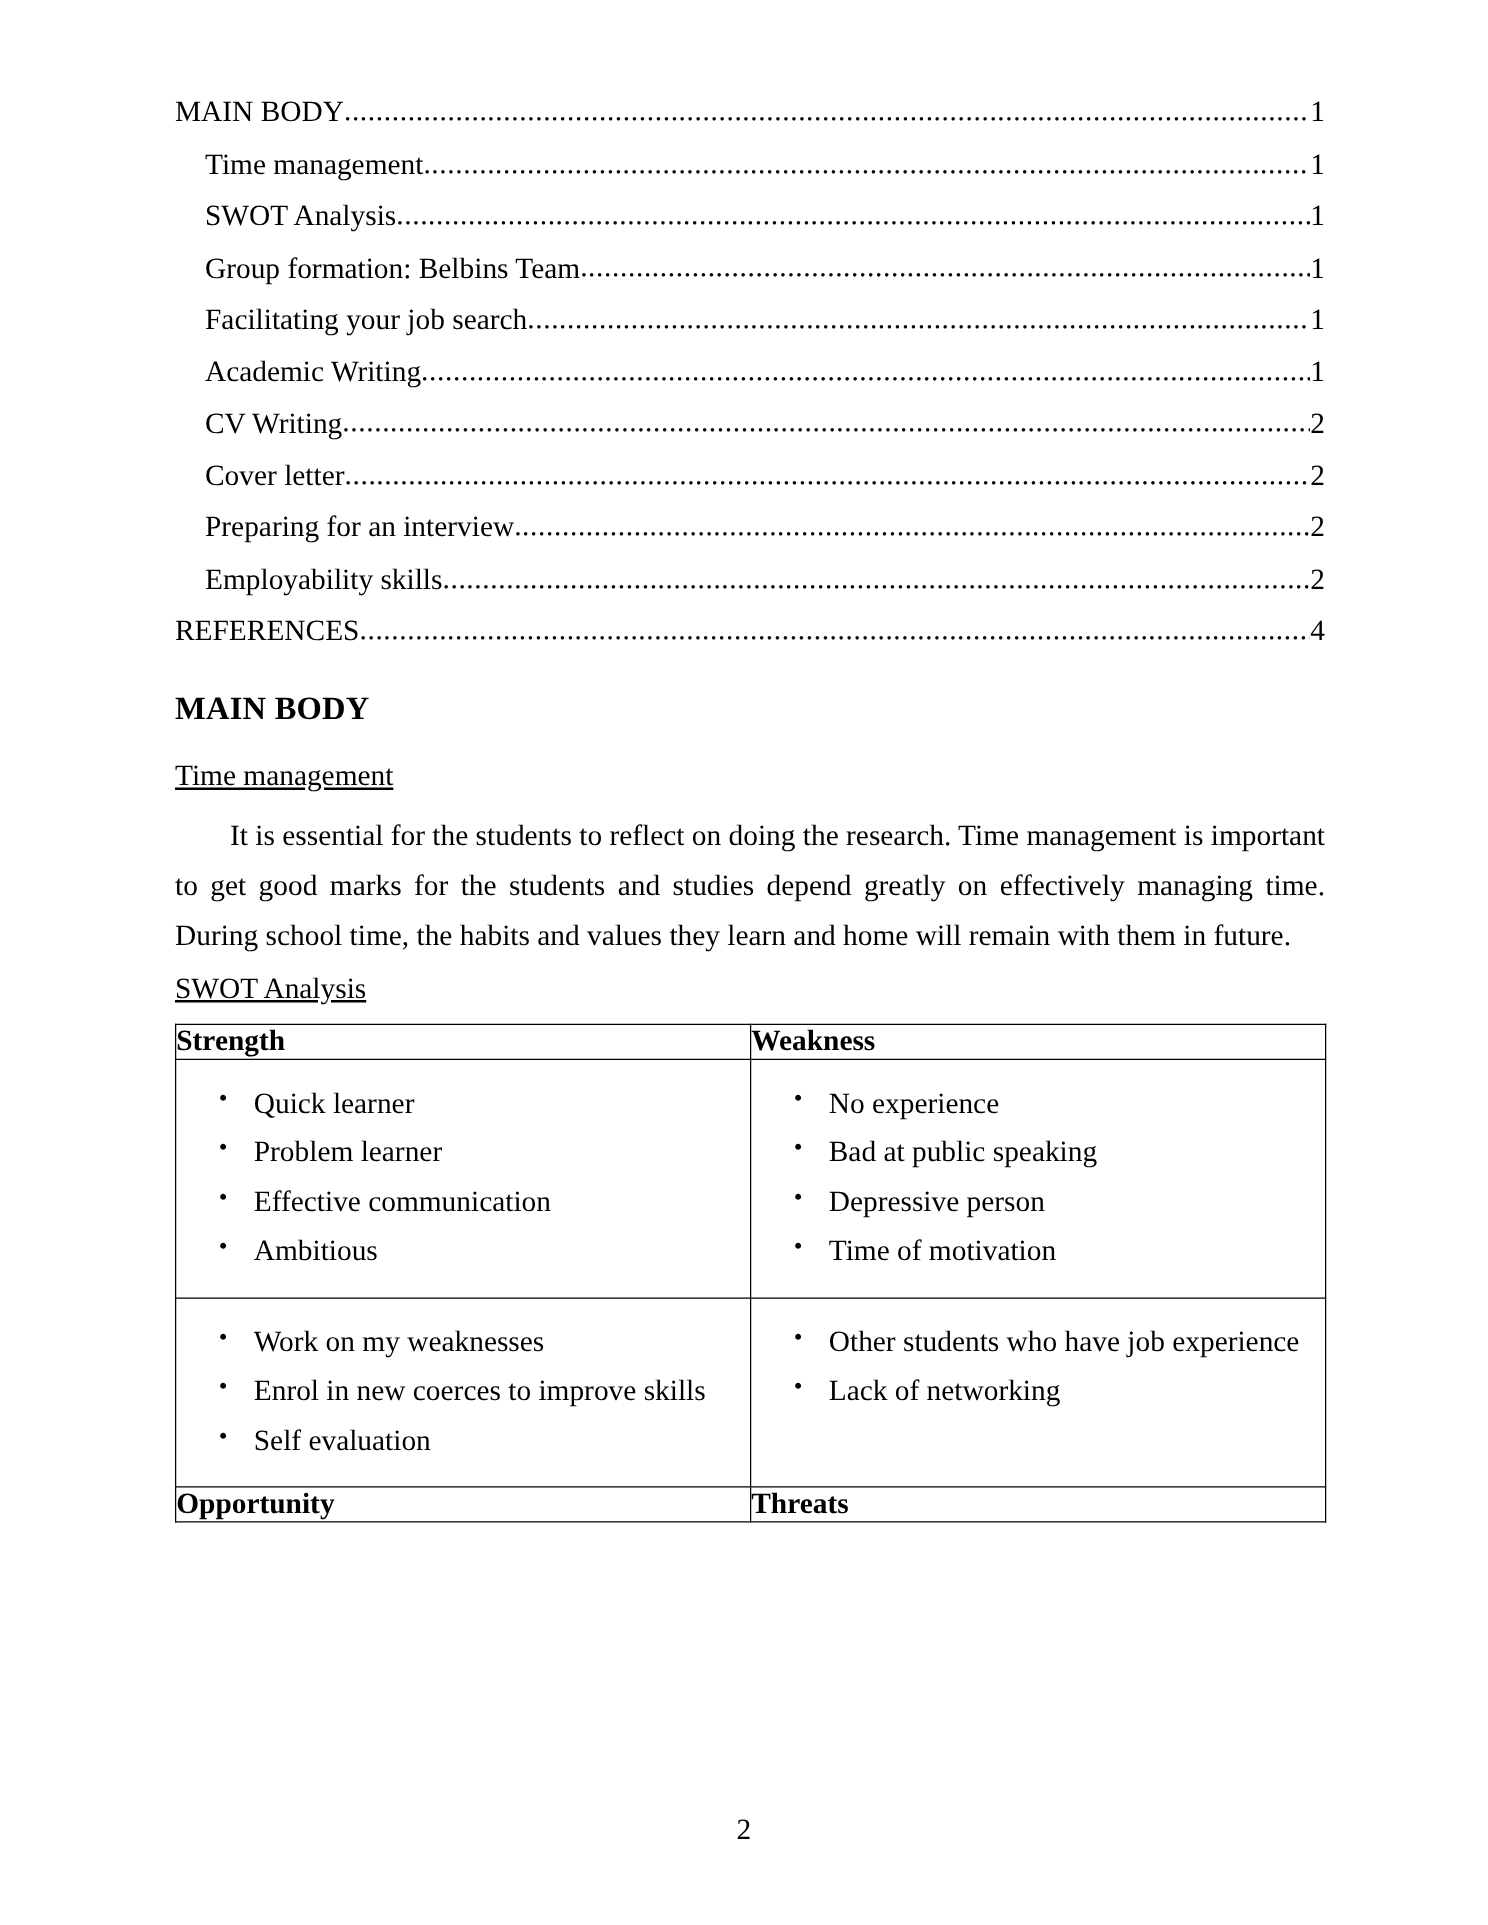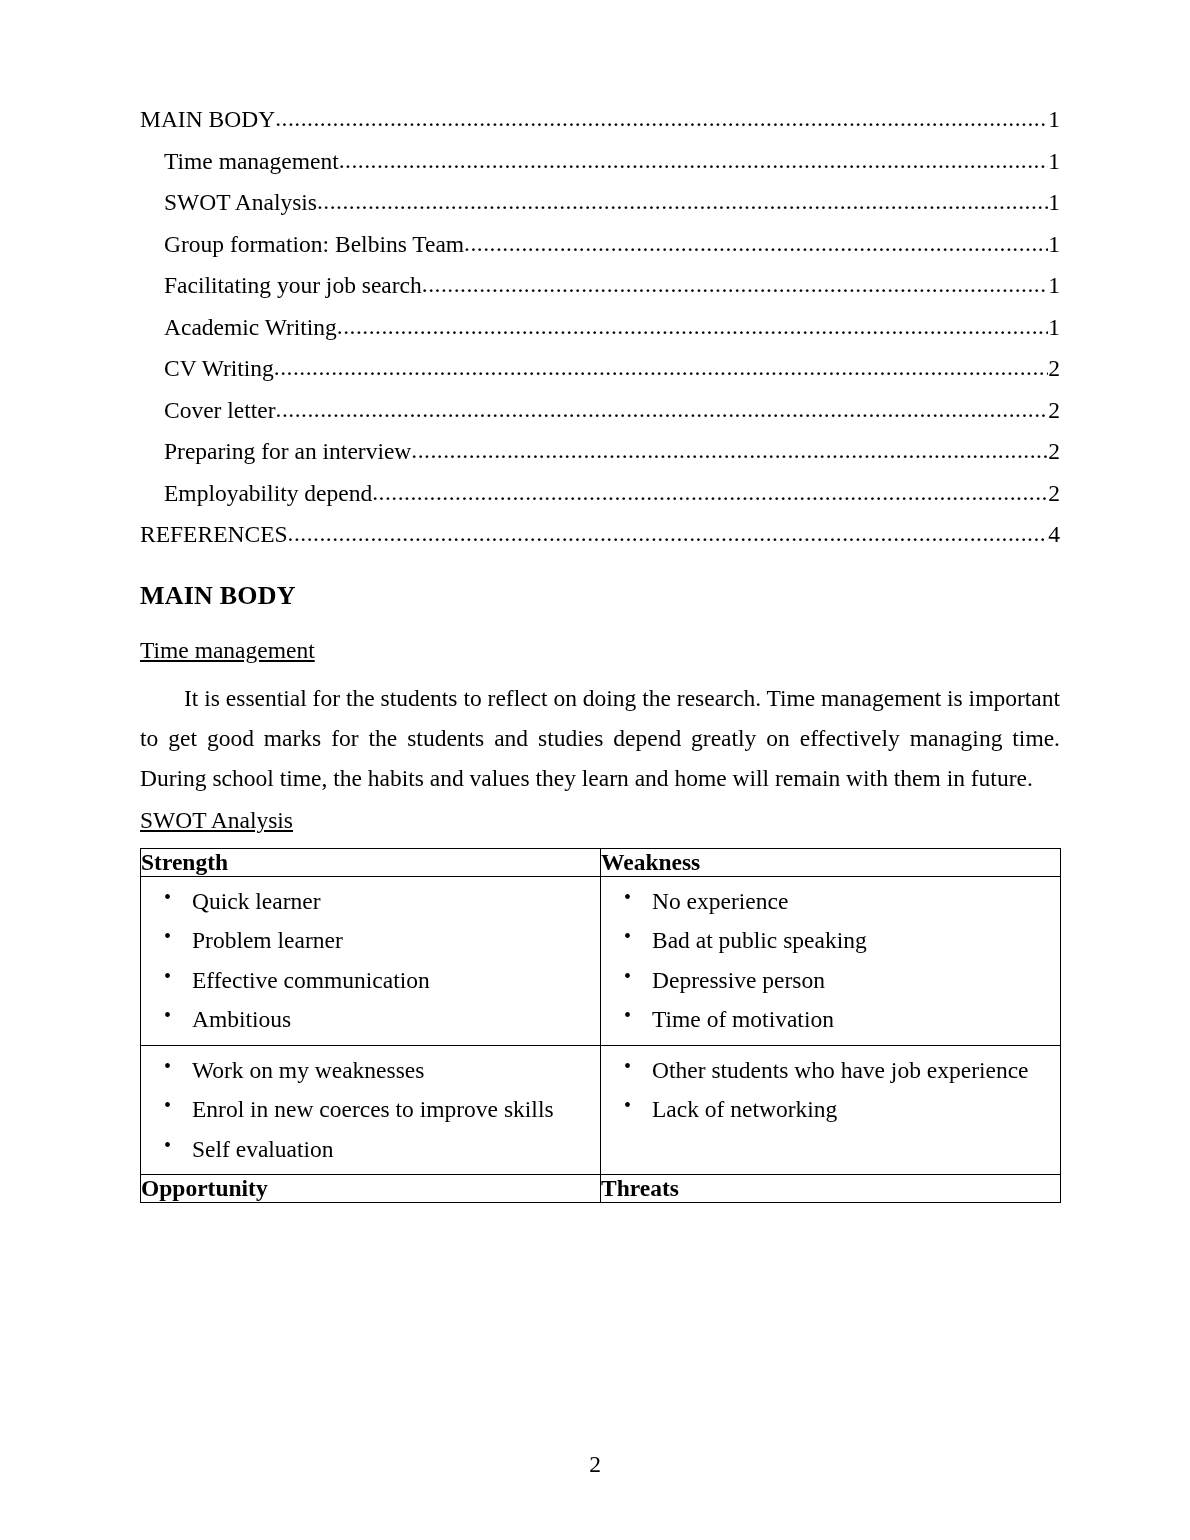--- a/index.html
+++ b/index.html
@@ -12,21 +12,21 @@
     height: 1540px;
     font-family: "Liberation Serif", "DejaVu Serif", serif;
     color: #000000;
     position: relative;
   }
   .page {
     position: relative;
     width: 1190px;
     height: 1540px;
     box-sizing: border-box;
-    padding: 108px 130px 60px 140px;
+    padding: 79px 130px 60px 140px;
   }
 
   
   .toc {
     margin: 0 0 0 0;
   }
   .toc-row {
     display: flex;
     align-items: baseline;
     font-size: 23.5px;
@@ -94,21 +94,21 @@
   }
   td.swot-head {
     font-weight: bold;
     font-size: 23.5px;
     padding: 9px 0 10px 0;
   }
   td.swot-cell {
     padding: 10px 14px 14px 14px;
   }
   ul.swot-list {
-    margin: 5px;
+    margin: 16px;
     padding: 0 0 0 46px;
     list-style: none;
   }
   ul.swot-list li {
     font-size: 23.5px;
     line-height: 1.68;
     position: relative;
     padding-left: 0;
   }
   ul.swot-list li::before {
@@ -187,21 +187,21 @@
       <span class="toc-page">2</span>
     </div>
 
     <div class="toc-row level-2">
       <span class="toc-label">Preparing for an interview</span>
       <span class="toc-dots">................................................................................................................................................................................................</span>
       <span class="toc-page">2</span>
     </div>
 
     <div class="toc-row level-2">
-      <span class="toc-label">Employability depend</span>
+      <span class="toc-label">Employability skills</span>
       <span class="toc-dots">................................................................................................................................................................................................</span>
       <span class="toc-page">2</span>
     </div>
 
     <div class="toc-row level-1">
       <span class="toc-label">REFERENCES</span>
       <span class="toc-dots">................................................................................................................................................................................................</span>
       <span class="toc-page">4</span>
     </div>
 

